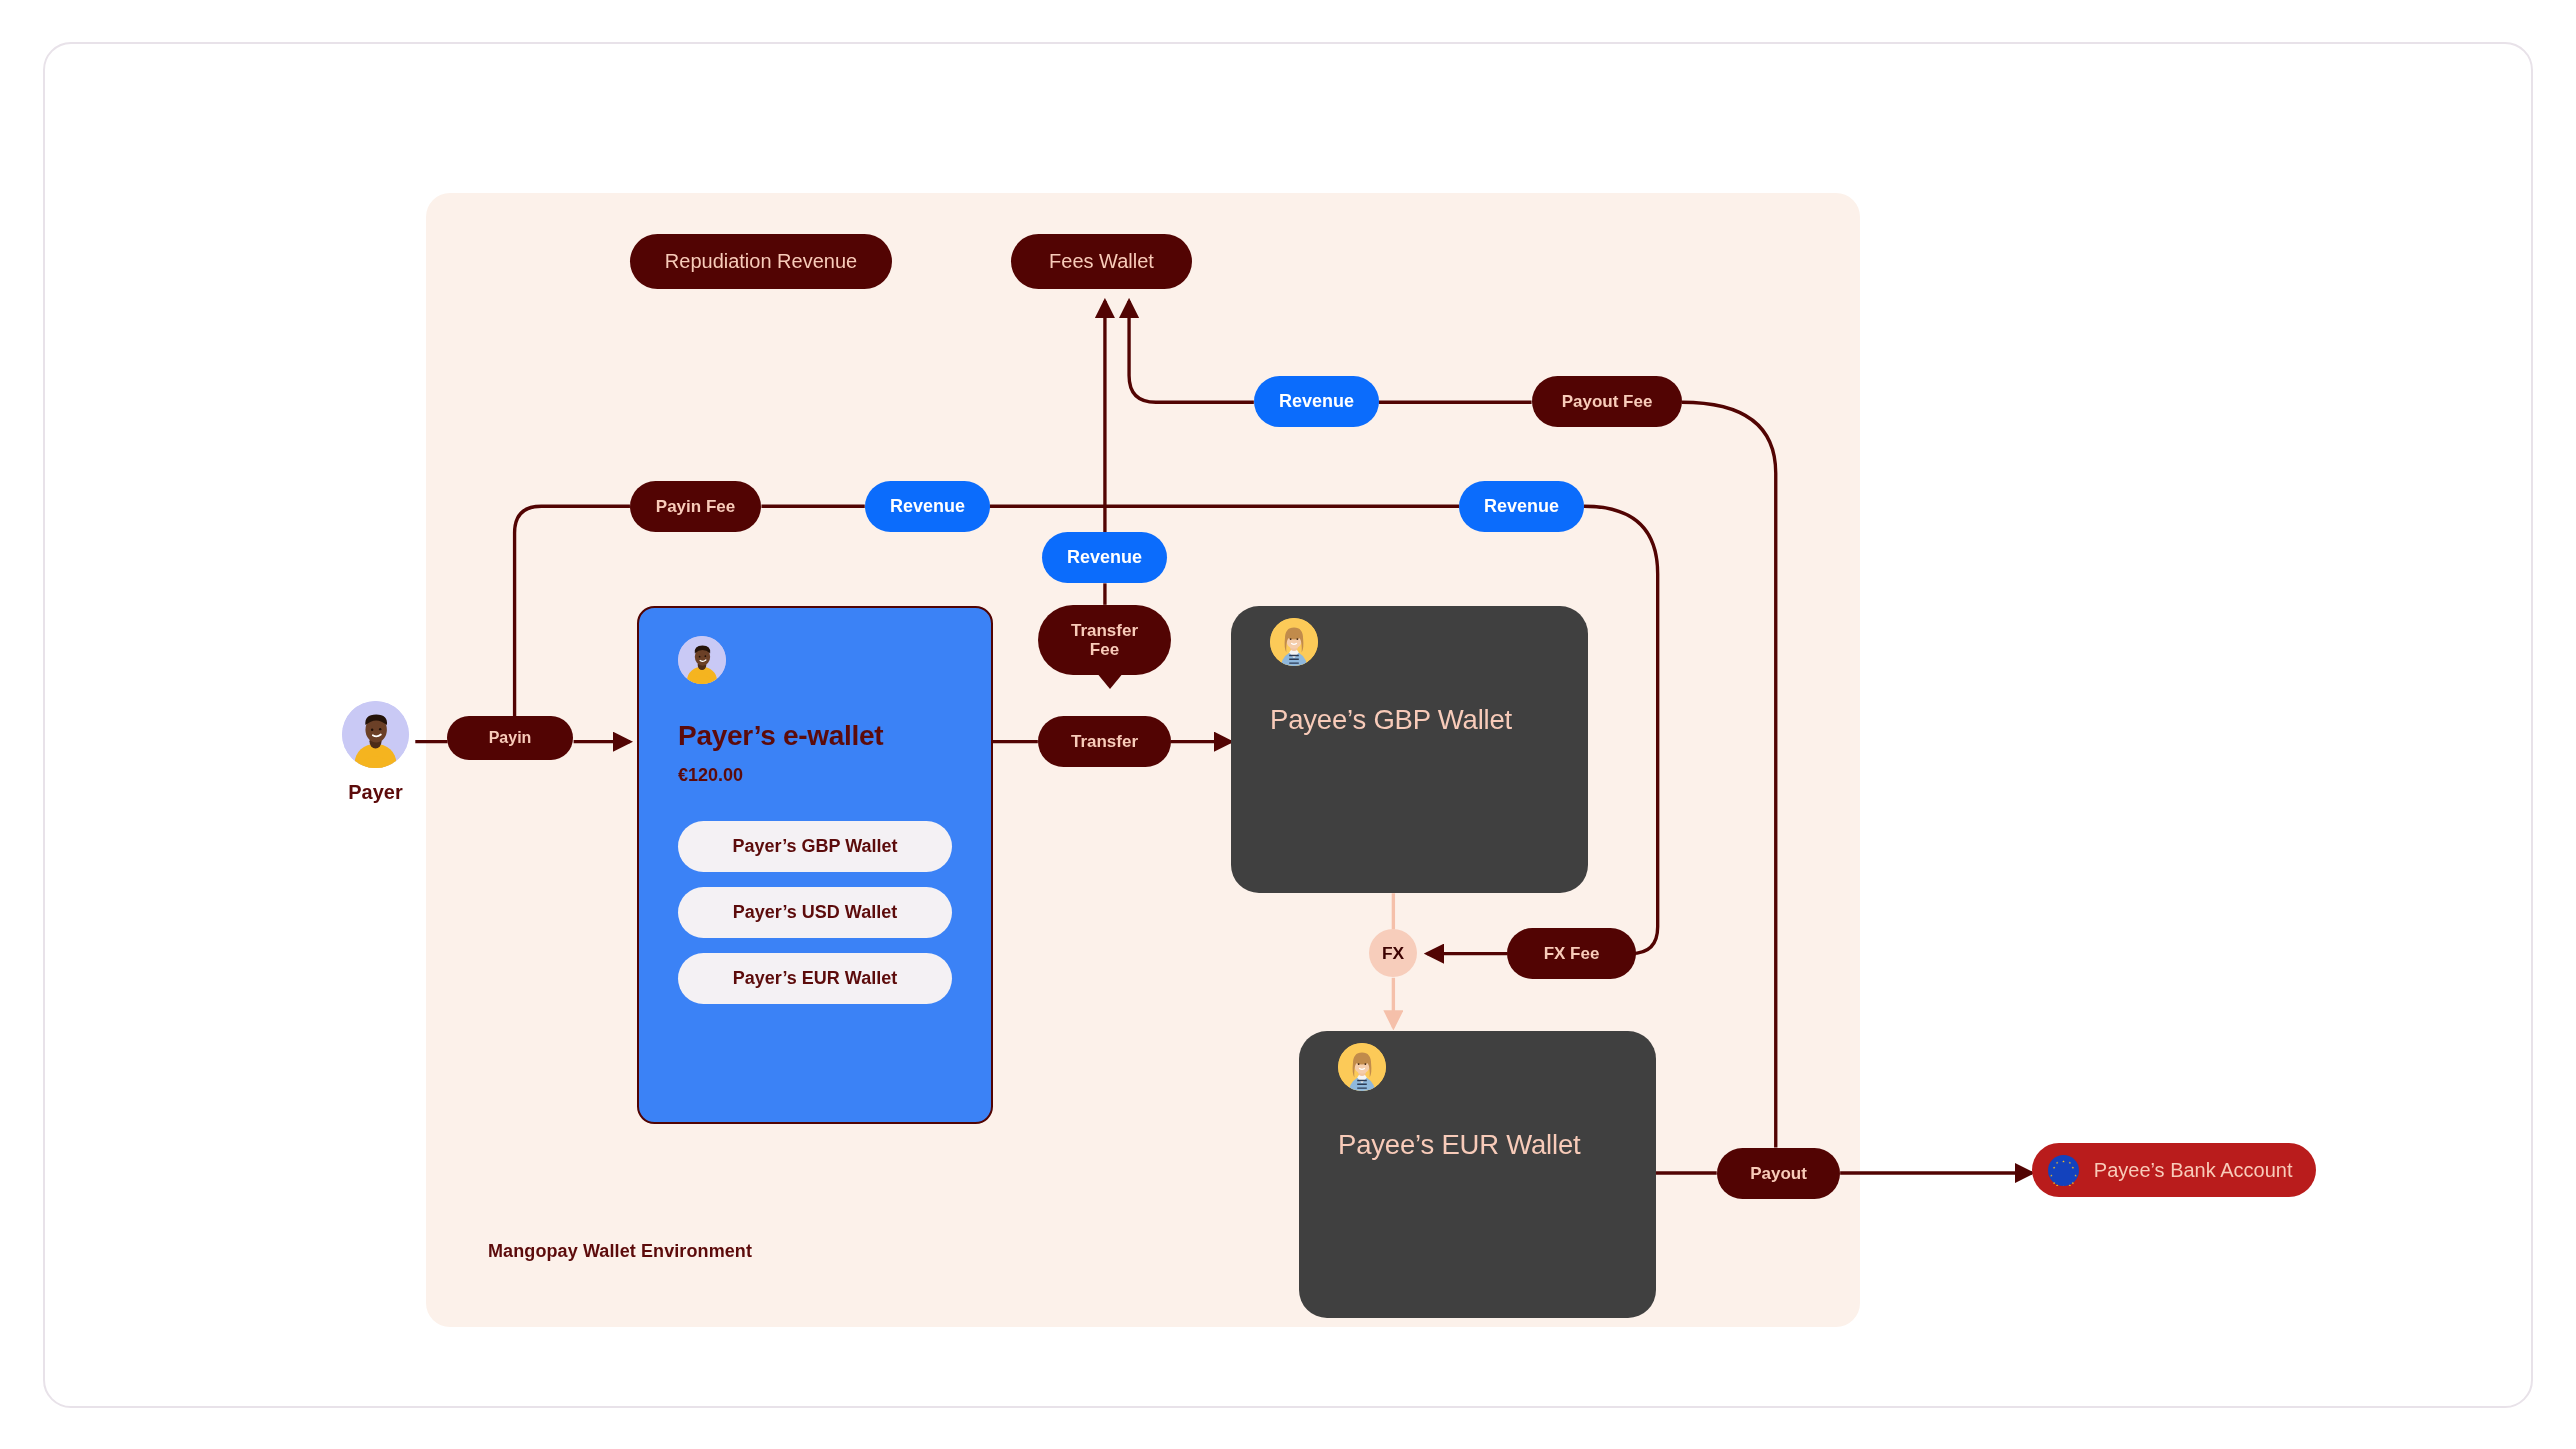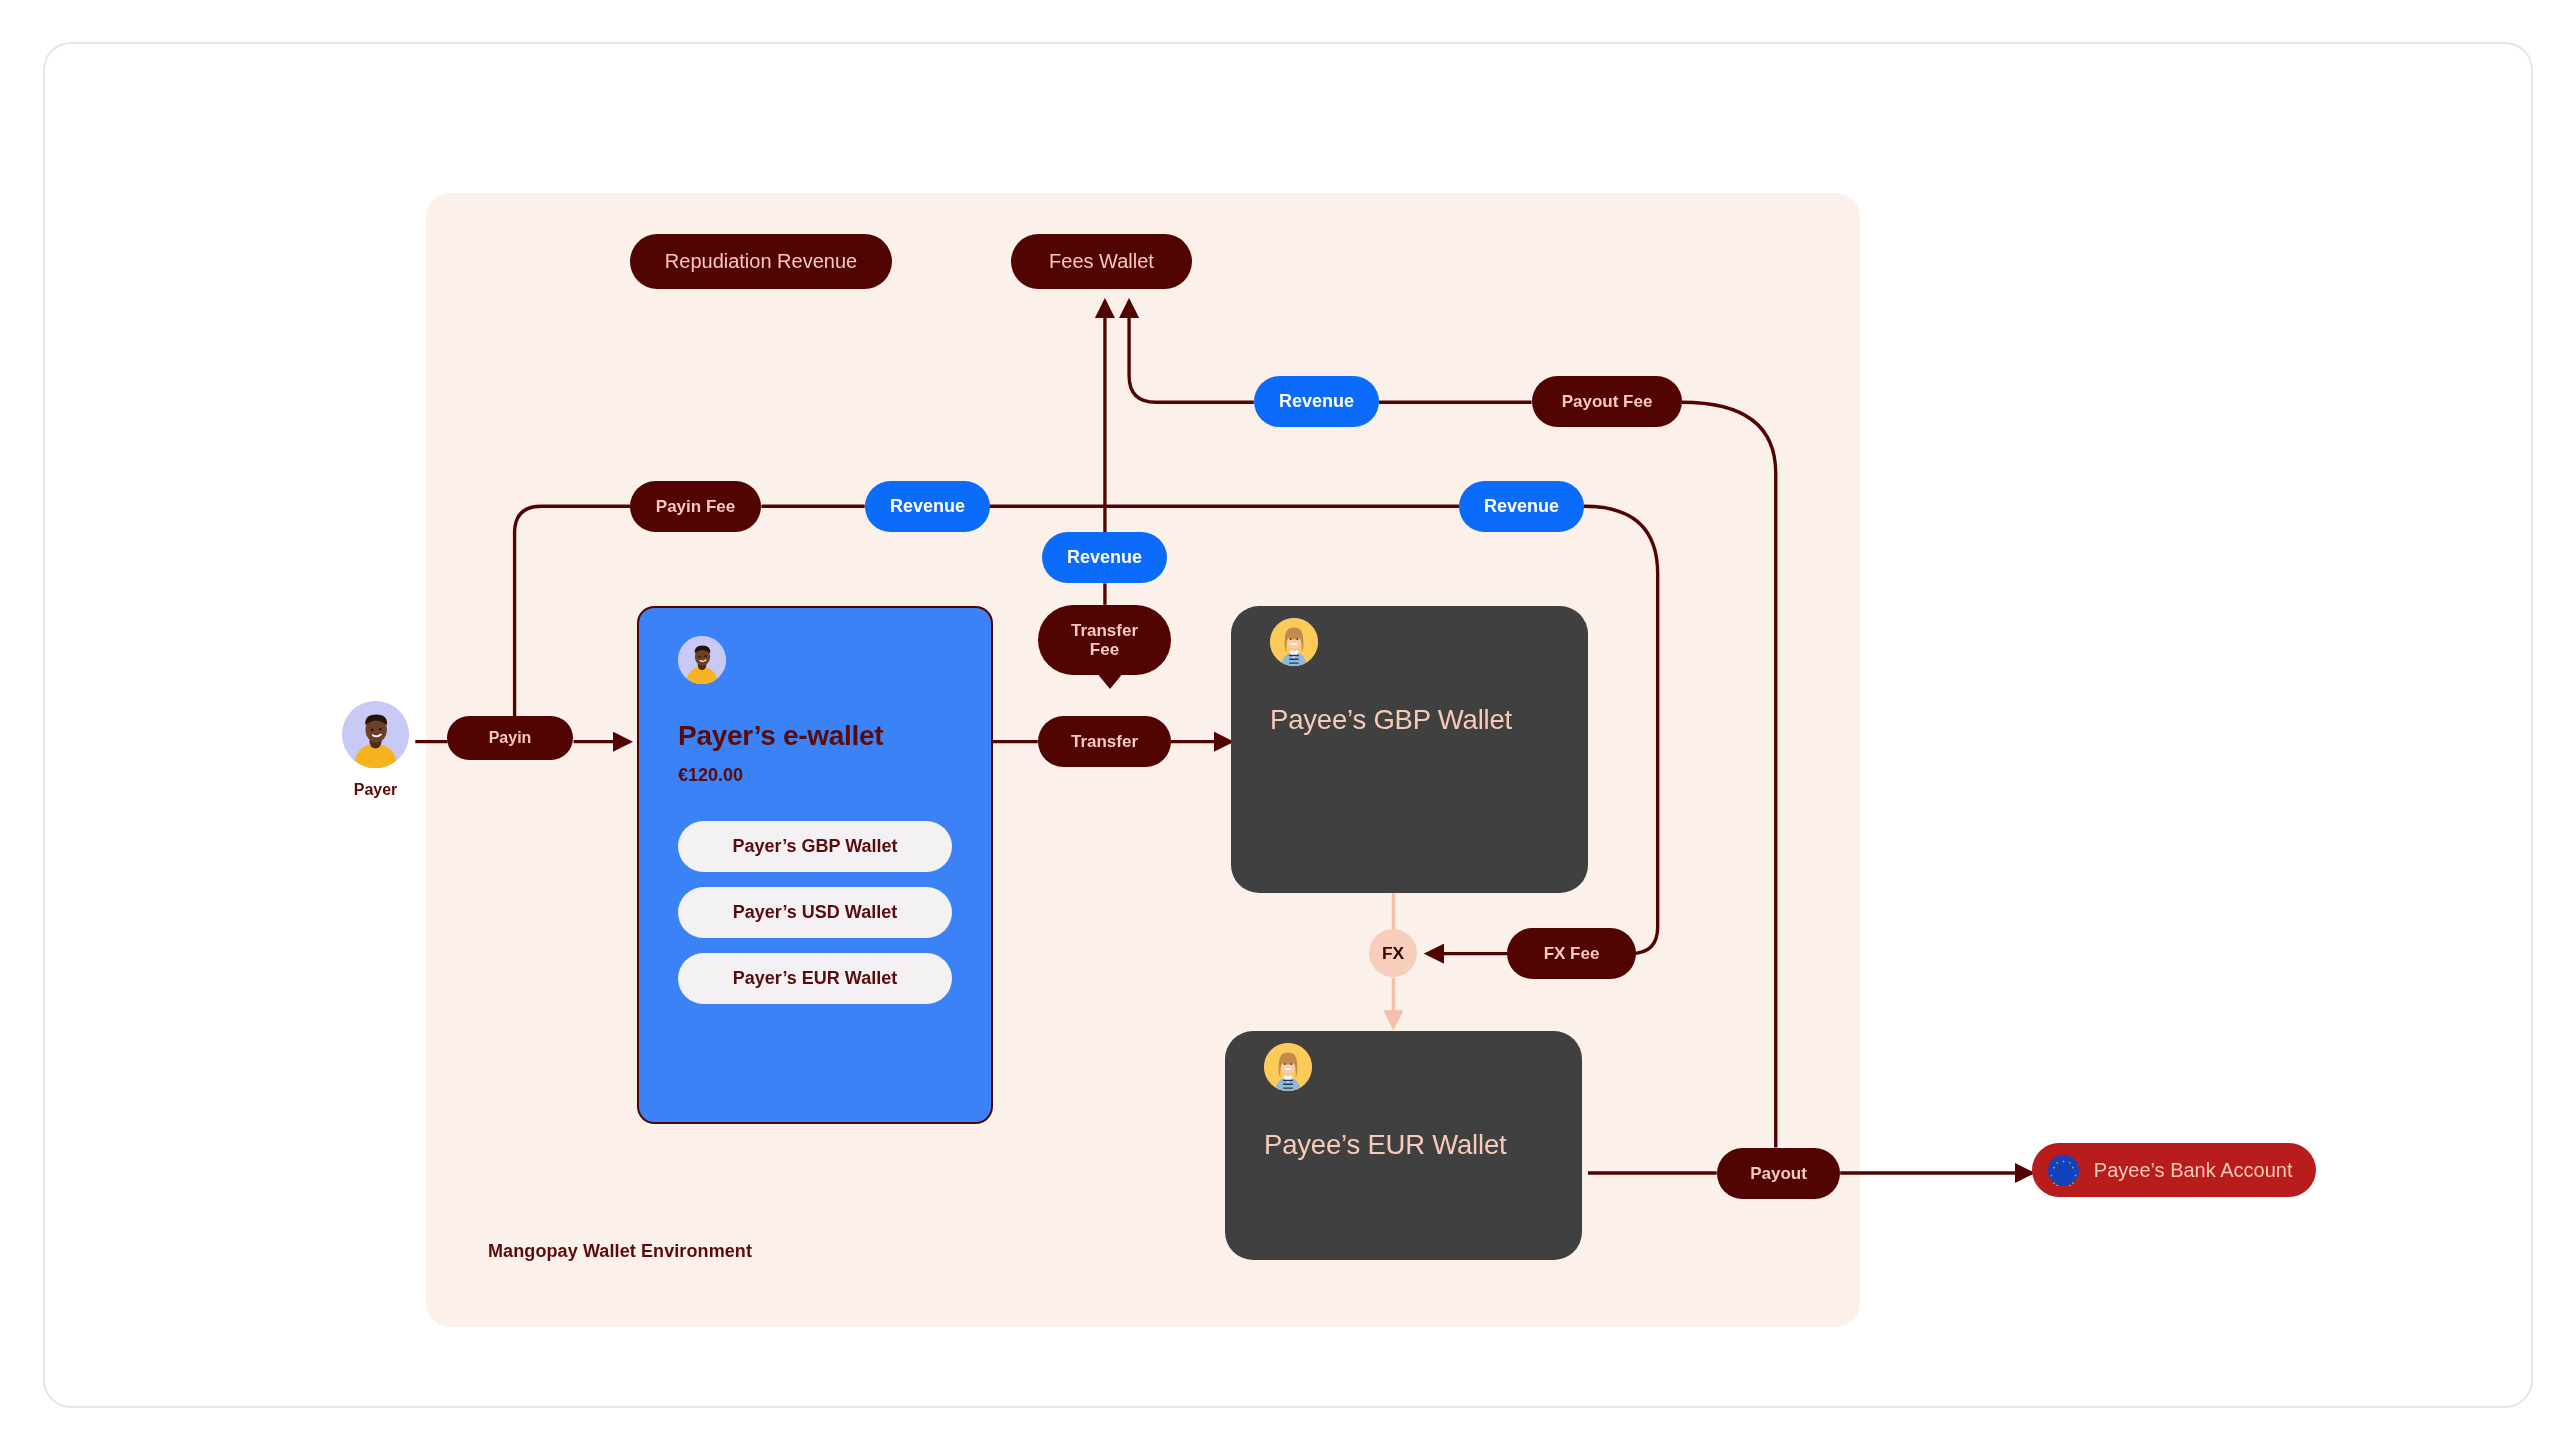--- a/index.html
+++ b/index.html
@@ -101,21 +101,21 @@
     position: relative;
   }
   #payer-avatar {
     width: 67px; height: 67px;
     margin: 0 auto;
     background: #c9c9f5;
   }
   #payer-label {
     margin-top: 13.4px;
     text-align: center;
-    font-size: 16px; font-weight: 700;
+    font-size: 20px; font-weight: 700;
     color: #5c0b0b;
   }
 
   
   #payer-wallet-card {
     position: absolute;
     left: 592px; top: 562px;
     width: 356px; height: 518px;
     background: #3b82f6;
     border: 2px solid #520403;
@@ -144,21 +144,21 @@
   }
 
   
   .payee-card {
     position: absolute;
     background: #404040;
     border-radius: 28px;
     padding: 12px 39px;
   }
   #payee-gbp { left: 1186px; top: 562px;  width: 357px; height: 287px; }
-  #payee-eur { left: 1180px; top: 987px; width: 357px; height: 229px; }
+  #payee-eur { left: 1254px; top: 987px; width: 357px; height: 287px; }
   .payee-avatar { width: 48px; height: 48px; background: #fcca58; }
   .payee-title {
     margin-top: 35px;
     font-size: 27.5px; font-weight: 500;
     color: #f8cbb9;
     line-height: 1.38;
     letter-spacing: -0.2px;
   }
 
   

